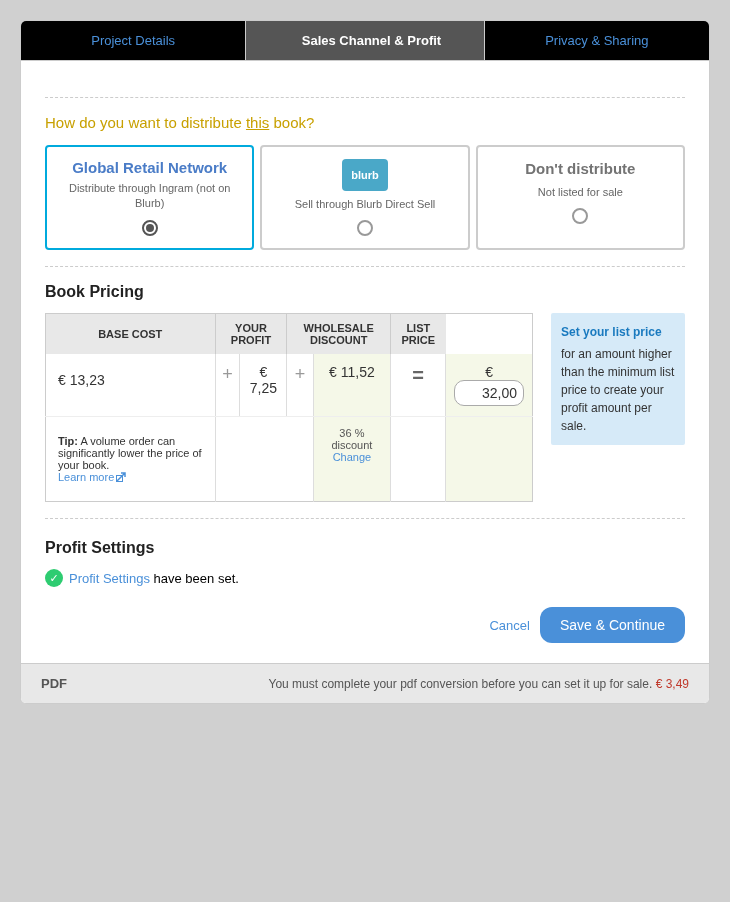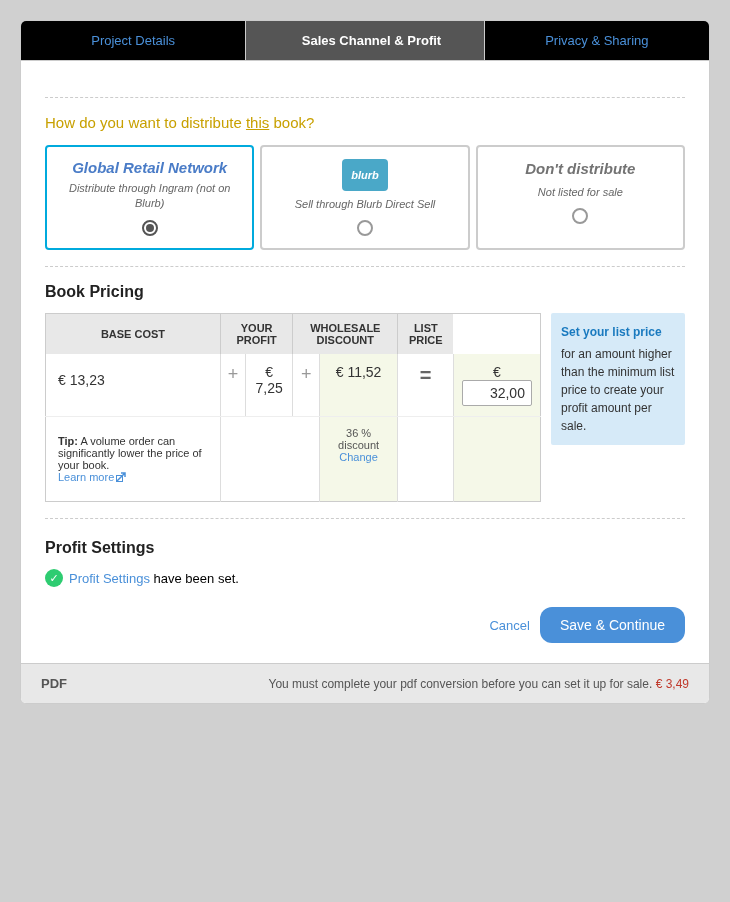--- a/index.html
+++ b/index.html
@@ -76,21 +76,20 @@
     }
     .distribution-question span.this {
       text-decoration: underline;
     }
 
     
     .distribution-options {
       display: flex;
       gap: 6px;
       margin-bottom: 16px;
-      font-style: italic;
     }
     .dist-option {
       flex: 1;
       border: 2px solid #ccc;
       border-radius: 4px;
       padding: 12px 8px;
       text-align: center;
       cursor: pointer;
       position: relative;
       background: #fff;
@@ -161,21 +160,21 @@
 
     
     .section-title {
       font-size: 16px;
       font-weight: bold;
       color: #222;
       margin-bottom: 12px;
     }
     .pricing-wrapper {
       display: flex;
-      gap: 10px;
+      gap: 18px;
       align-items: flex-start;
     }
     .pricing-table-container {
       flex: 1;
     }
     .pricing-hint {
       width: 134px;
       background: #d6eaf8;
       padding: 10px;
       font-size: 12px;
@@ -222,21 +221,21 @@
       font-size: 14px;
       color: #333;
     }
     .operator {
       font-size: 18px;
       color: #999;
       vertical-align: middle;
     }
     .list-price-input {
       border: 1px solid #aaa;
-      border-radius: 2px;
+      border-radius: 10px;
       padding: 4px 6px;
       width: 70px;
       font-size: 14px;
       color: #333;
       text-align: right;
     }
     .list-price-cell {
       background: #f5f8e8;
     }
     .wholesale-cell {

